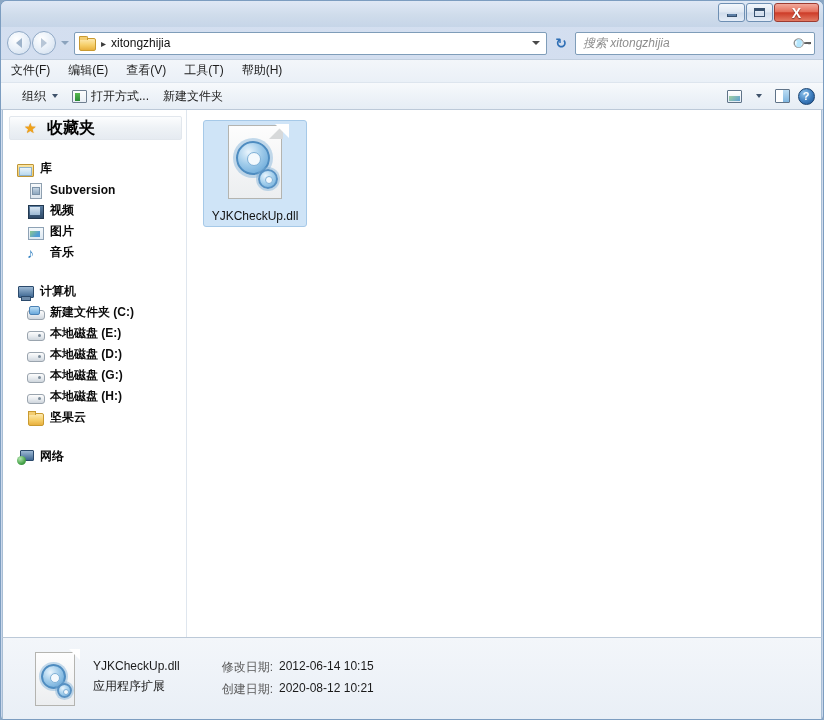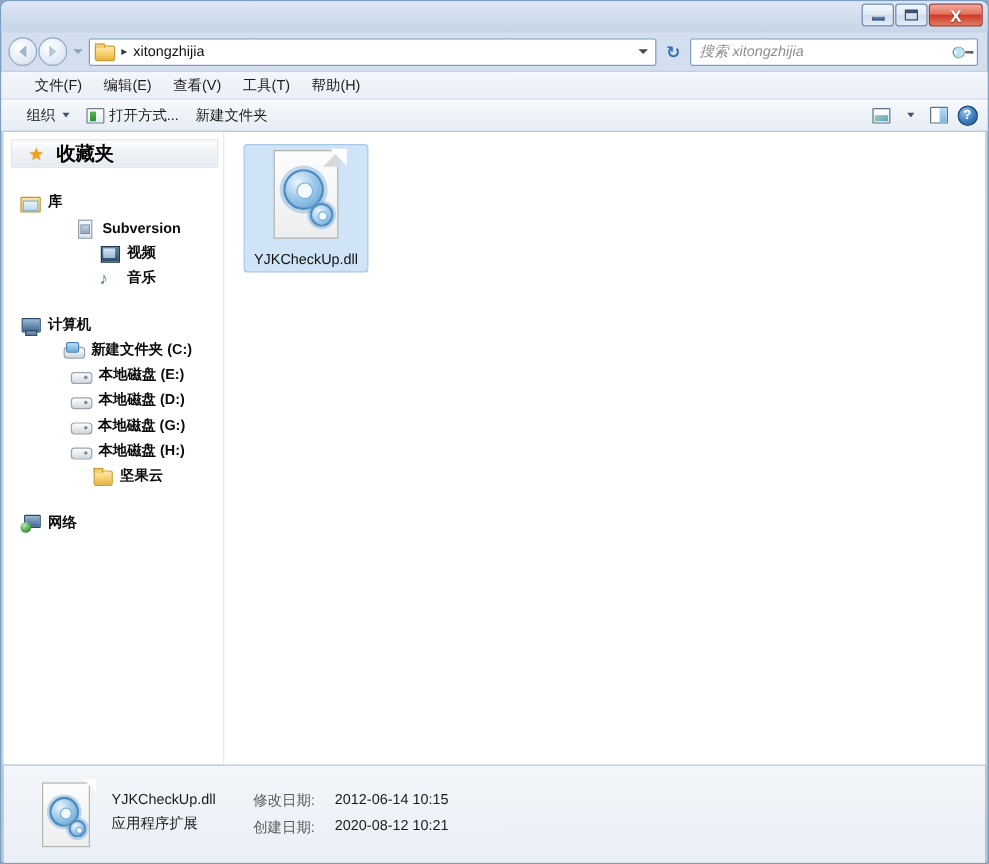--- a/index.html
+++ b/index.html
@@ -131,22 +131,22 @@
   }
   .search-ph {
     flex: 1; font-size: 12px; color: #8d8d8d; font-style: italic;
     white-space: nowrap; overflow: hidden;
   }
   .search-ico { color: #2c62a6; font-size: 13px; transform: rotate(-45deg); }
 
   
   .menubar {
     flex: 0 0 23px;
-    display: flex; align-items: center;
-    padding-left: 20px;
+    display: flex; 
+    padding-left: 2px;
     background: linear-gradient(180deg,#f3f6fa 0%,#eaf0f7 100%);
     border-top: 1px solid #c2cfdf;
   }
   .menuitem {
     font-size: 12px; color: #1c1c1c;
     padding: 2px 8px; margin-right: 2px;
     cursor: default;
   }
 
   
@@ -240,21 +240,21 @@
   }
   .nav-group { margin-top: 18px; }
   .nav-row {
     height: 21px;
     display: flex; align-items: center; gap: 7px;
     padding-left: 24px;
     font-size: 12px; color: #0b0b0b;
     cursor: default;
   }
   .nav-row.root { padding-left: 14px; }
-  .nav-row.child { padding-left: 24px; justify-content: center; }
+  .nav-row.child { padding-left: 24px; }
   .nav-label { white-space: nowrap; font-weight: bold; }
 
   
   .ico { flex: 0 0 16px; width: 16px; height: 16px; position: relative; }
   .ico-star { color: #f0a21a; font-size: 14px; line-height: 16px; text-shadow: 0 0 1px #c87f12; }
   .ico-library { }
   .ico-library::before {
     content:''; position:absolute; left:0; top:3px; width:15px; height:11px;
     background: linear-gradient(180deg,#fbe6a4 0%,#f1c864 100%);
     border: 1px solid #bf9535; border-radius:1px;
@@ -470,21 +470,21 @@
   }
   .status-info {
     display: flex; gap: 10px;
   }
   .st-col-left { display: flex; flex-direction: column; gap: 5px; width: 108px; }
   .st-col-right { display: flex; flex-direction: column; gap: 5px; }
   .st-line { display: flex; gap: 6px; font-size: 12px; white-space: nowrap; }
   .st-strong { color: #1a1a1a; }
   .st-val { color: #1a1a1a; }
   .st-line.rt { justify-content: flex-start; }
-  .st-key-r { color: #5a5a5a; min-width: 62px; }
+  .st-key-r { color: #5a5a5a; text-align: right; min-width: 62px; }
 </style>
 </head>
 <body>
 
 <div class="window">
 
   <div class="titlebar">
     <div class="win-controls">
       <div class="wbtn">
         <span class="glyph-min"></span>
@@ -581,20 +581,24 @@
           <span class="ico ico-library"></span>
           <span class="nav-label">库</span>
         </div>
         <div class="nav-row child">
           <span class="ico ico-svn"></span>
           <span class="nav-label">Subversion</span>
         </div>
         <div class="nav-row child">
           <span class="ico ico-video"></span>
           <span class="nav-label">视频</span>
+        </div>
+        <div class="nav-row child">
+          <span class="ico ico-pic"></span>
+          <span class="nav-label">图片</span>
         </div>
         <div class="nav-row child">
           <span class="ico ico-music">♪</span>
           <span class="nav-label">音乐</span>
         </div>
       </div>
 
       <div class="nav-group">
         <div class="nav-row root">
           <span class="ico ico-computer"></span>

